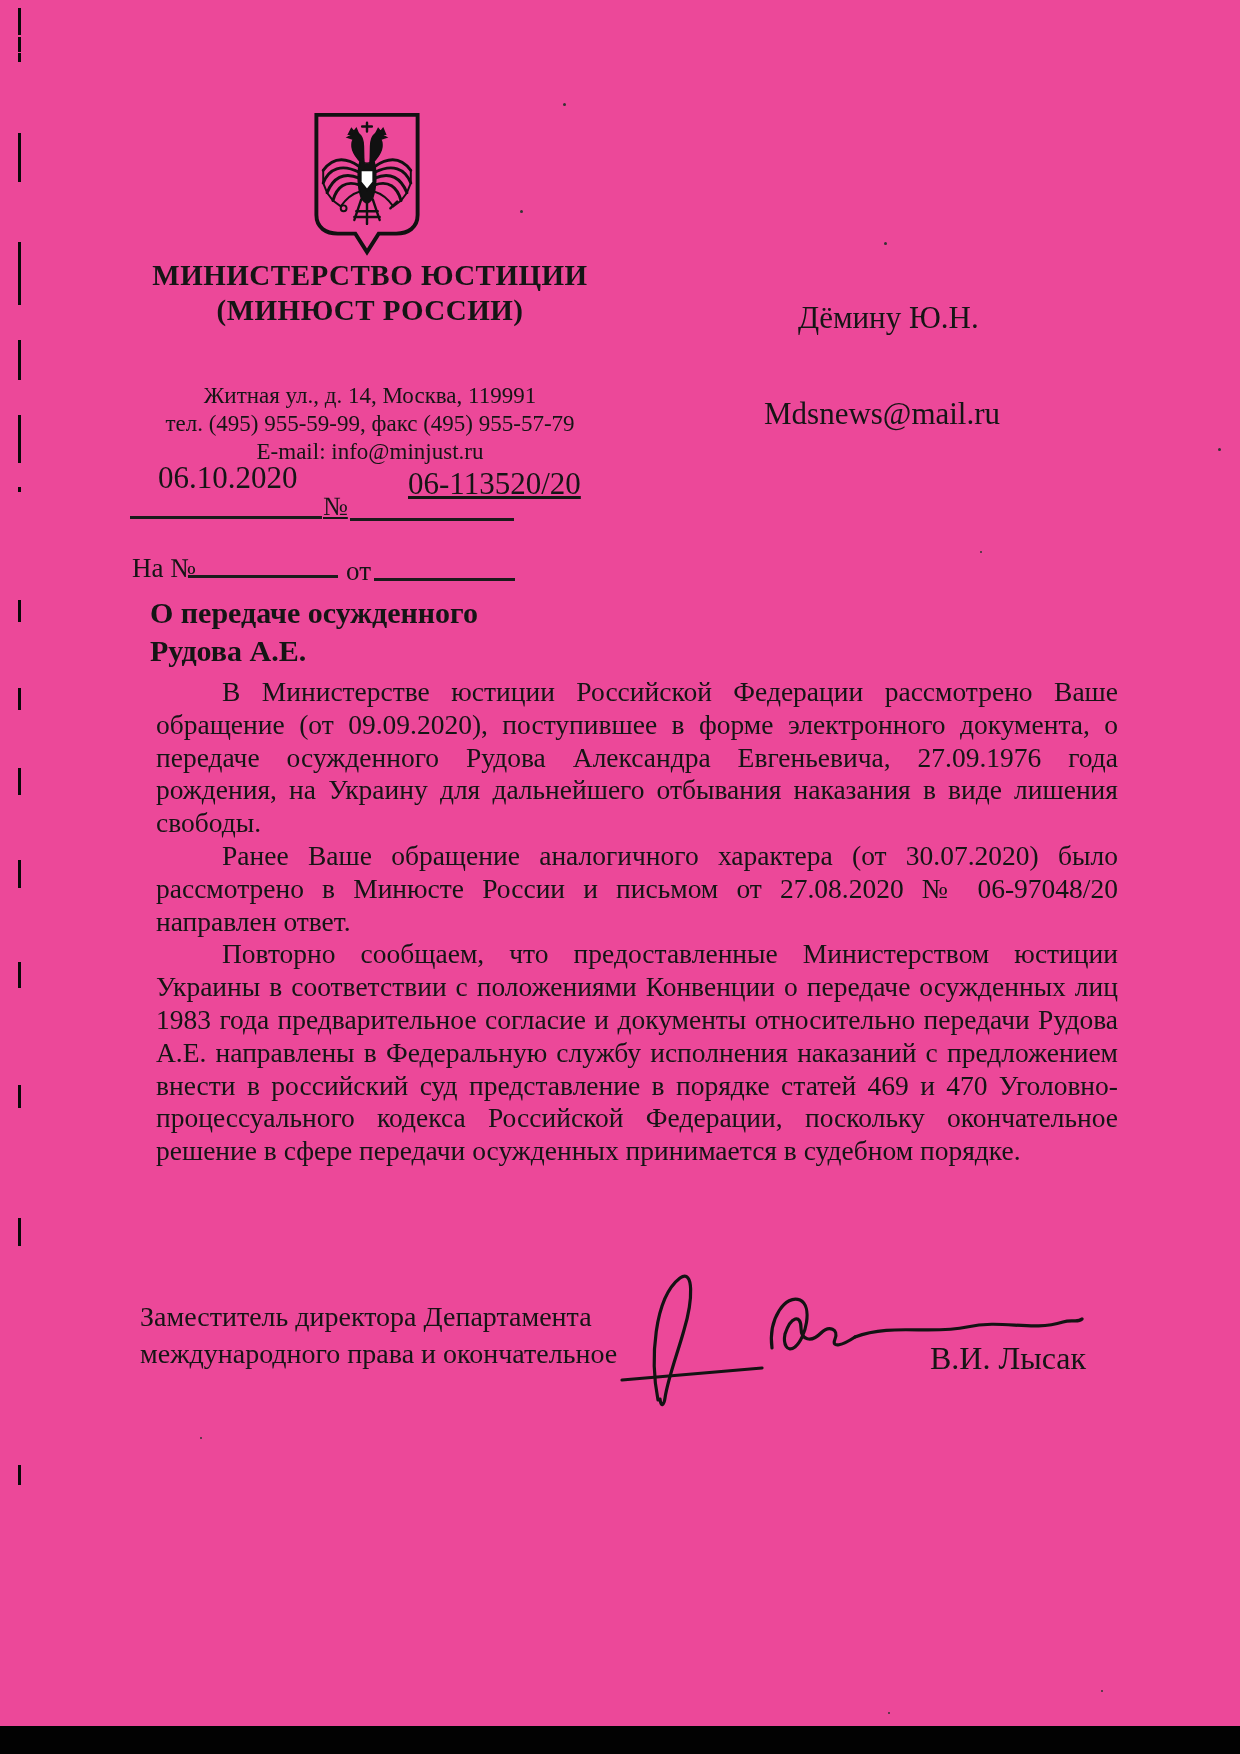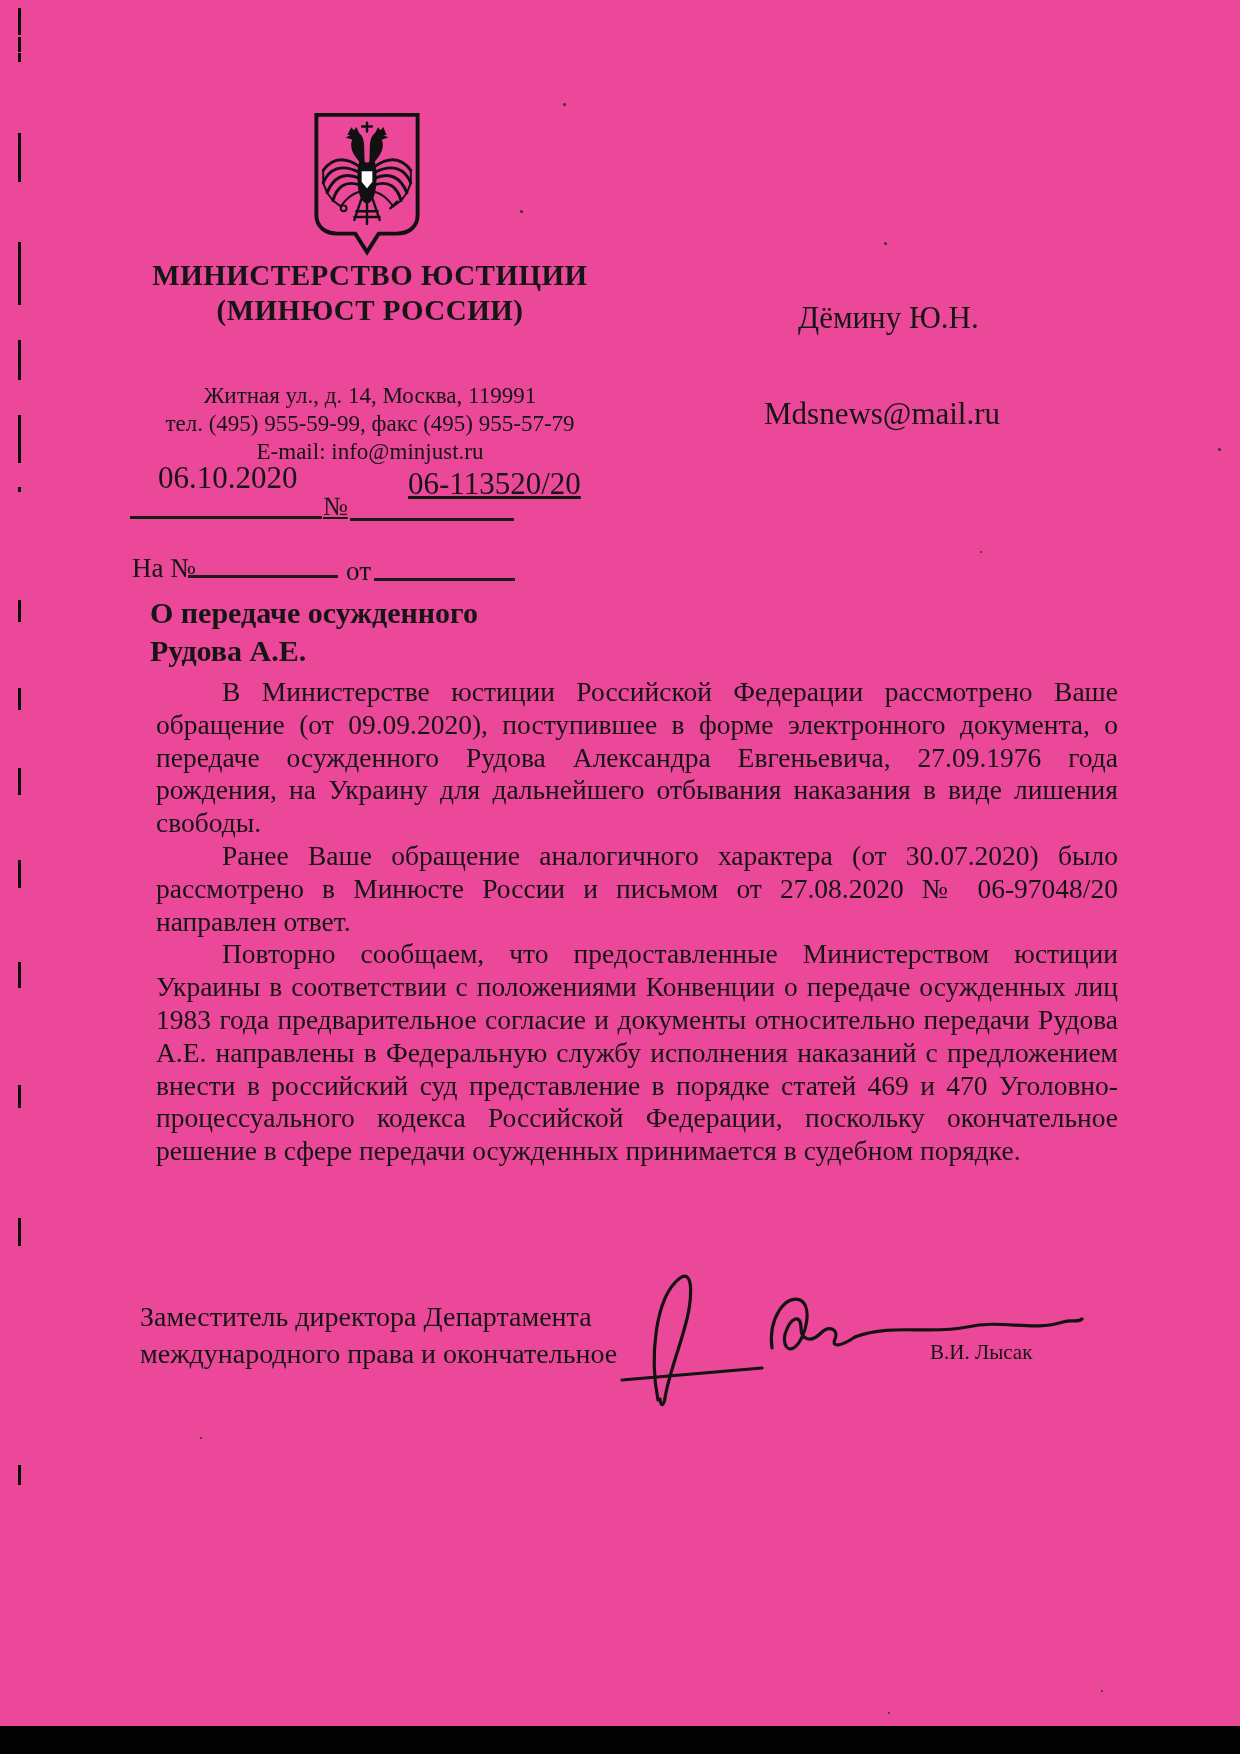--- a/index.html
+++ b/index.html
@@ -43,21 +43,21 @@
   
   .body-text {
     left: 140px; top: 676px; width: 962px;
     font-size: 27.5px; line-height: 32.8px; text-align: justify; margin-left: 16px;
   }
   .body-text p { text-indent: 66px; }
 
   
   .sig-title { left: 140px; top: 1298px; width: 540px; font-size: 28px; line-height: 37px; }
   .sig-svg   { left: 610px; top: 1238px; width: 480px; height: 180px; }
-  .sig-name  { left: 930px; top: 1340px; font-size: 21px; }
+  .sig-name  { left: 930px; top: 1340px; font-size: 32px; }
 
   
   .bottom-bar { left: 0; top: 1726px; width: 1240px; height: 28px; background: #020202; }
   .margin-dash { left: 18px; width: 3px; background: #0a0a0a; }
   .speck { background: #333; border-radius: 50%; }
 </style>
 </head>
 <body>
 
 <div class="page">

